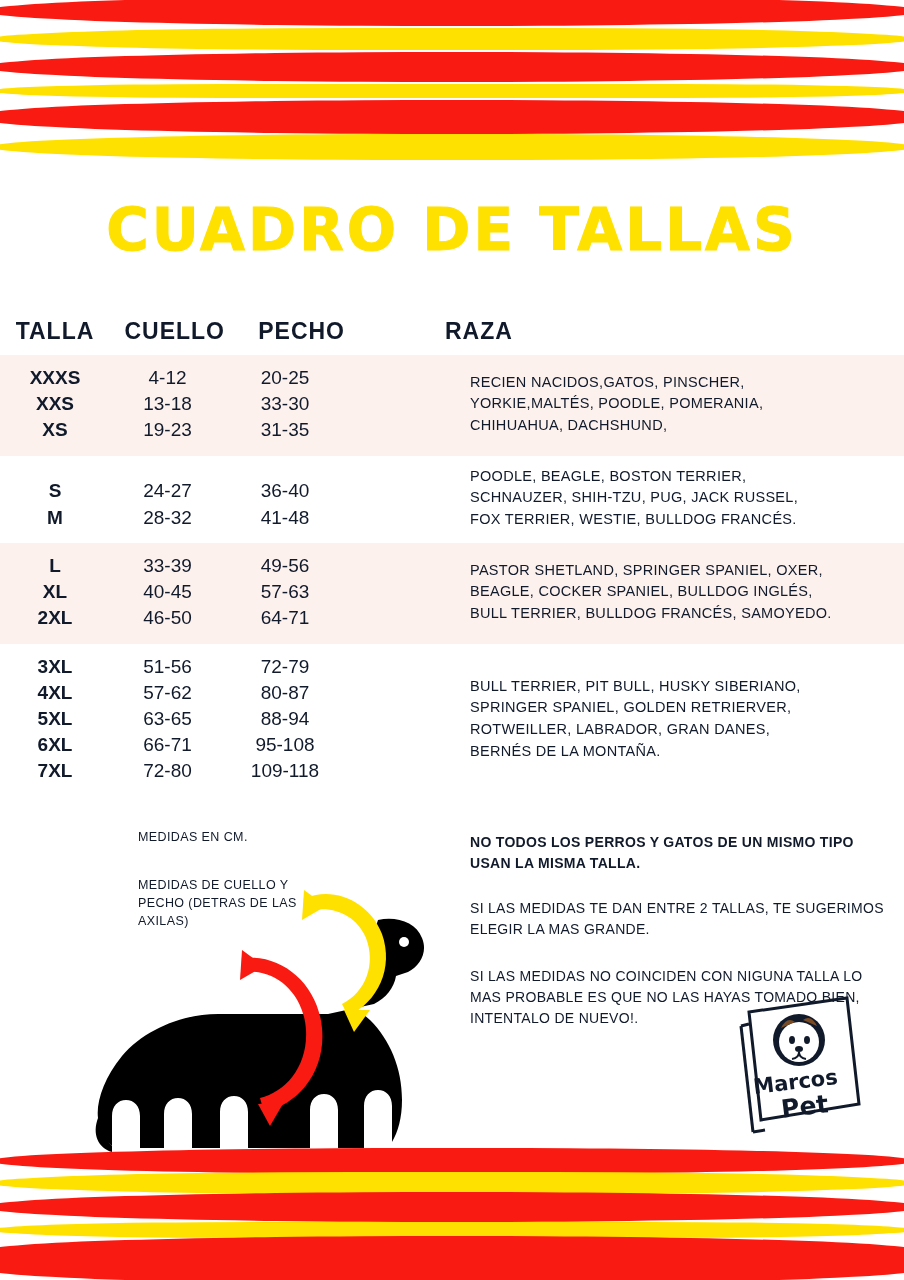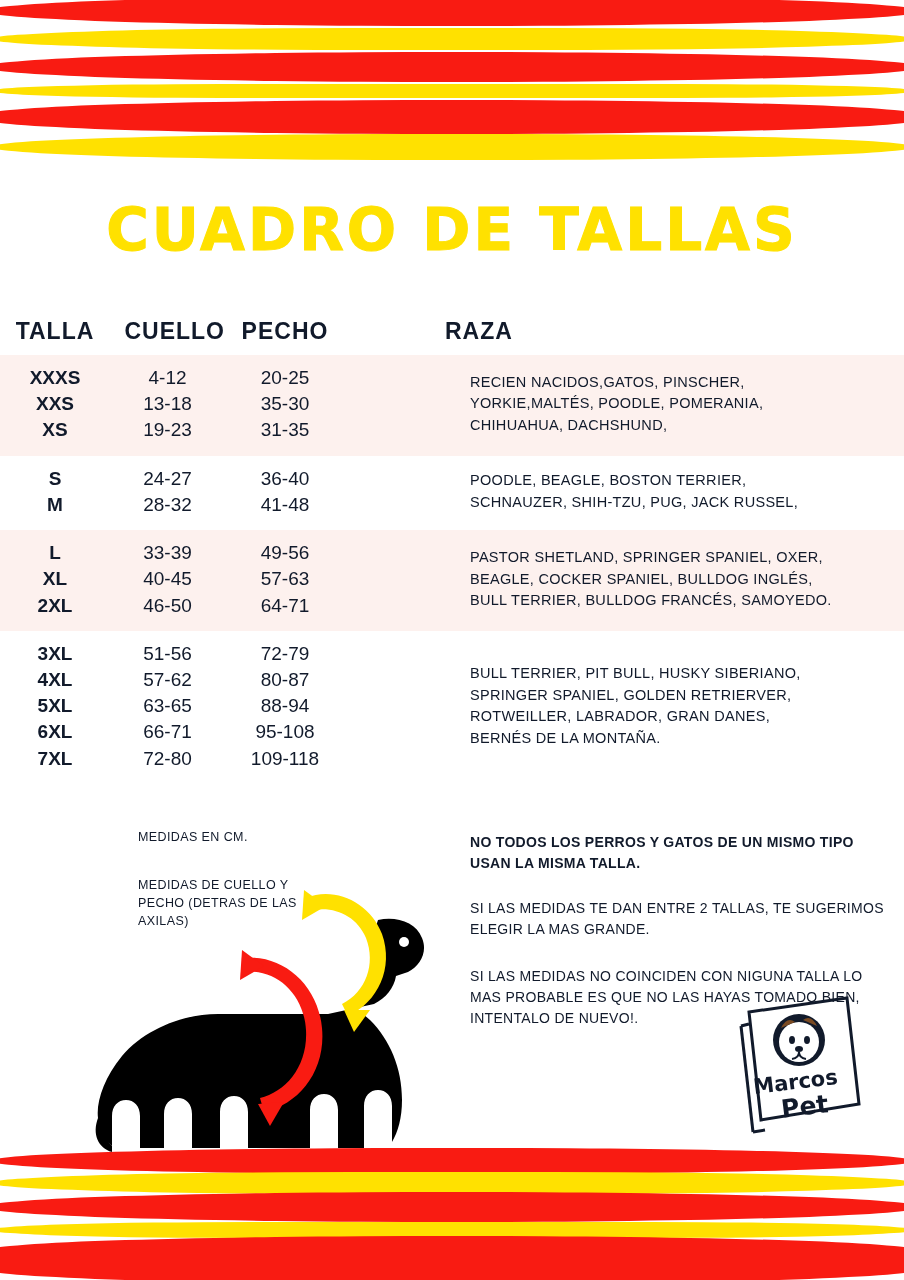--- a/index.html
+++ b/index.html
@@ -64,21 +64,21 @@
     display: flex;
     align-items: baseline;
     color: #111a2b;
     font-weight: bold;
     font-size: 23px;
     letter-spacing: 1px;
     padding: 0 0 10px 0;
   }
   .col-talla { width: 110px; text-align: center; }
   .col-cuello { width: 115px; text-align: right; }
-  .col-pecho { width: 120px; text-align: center; }
+  .col-pecho { width: 120px; text-align: right; }
   .col-raza { flex: 1; text-align: left; padding-left: 100px; }
 
   .group {
     display: flex;
     align-items: flex-end;
     padding: 10px 0 12px 0;
   }
   .group.shaded { background: #fdf1ee; }
 
   .sizes {
@@ -208,21 +208,21 @@
   <div class="group shaded">
     <div class="sizes">
       <div class="size-row">
         <div class="s-talla">XXXS</div>
         <div class="s-cuello">4-12</div>
         <div class="s-pecho">20-25</div>
       </div>
       <div class="size-row">
         <div class="s-talla">XXS</div>
         <div class="s-cuello">13-18</div>
-        <div class="s-pecho">35-30</div>
+        <div class="s-pecho">33-30</div>
       </div>
       <div class="size-row">
         <div class="s-talla">XS</div>
         <div class="s-cuello">19-23</div>
         <div class="s-pecho">31-35</div>
       </div>
     </div>
     <div class="breeds">
       <div>RECIEN NACIDOS,GATOS, PINSCHER,</div>
       <div>YORKIE,MALTÉS, POODLE, POMERANIA,</div>
@@ -239,20 +239,21 @@
       </div>
       <div class="size-row">
         <div class="s-talla">M</div>
         <div class="s-cuello">28-32</div>
         <div class="s-pecho">41-48</div>
       </div>
     </div>
     <div class="breeds">
       <div>POODLE, BEAGLE, BOSTON TERRIER,</div>
       <div>SCHNAUZER, SHIH-TZU, PUG, JACK RUSSEL,</div>
+      <div>FOX TERRIER, WESTIE, BULLDOG FRANCÉS.</div>
     </div>
   </div>
 
   <div class="group shaded">
     <div class="sizes">
       <div class="size-row">
         <div class="s-talla">L</div>
         <div class="s-cuello">33-39</div>
         <div class="s-pecho">49-56</div>
       </div>

